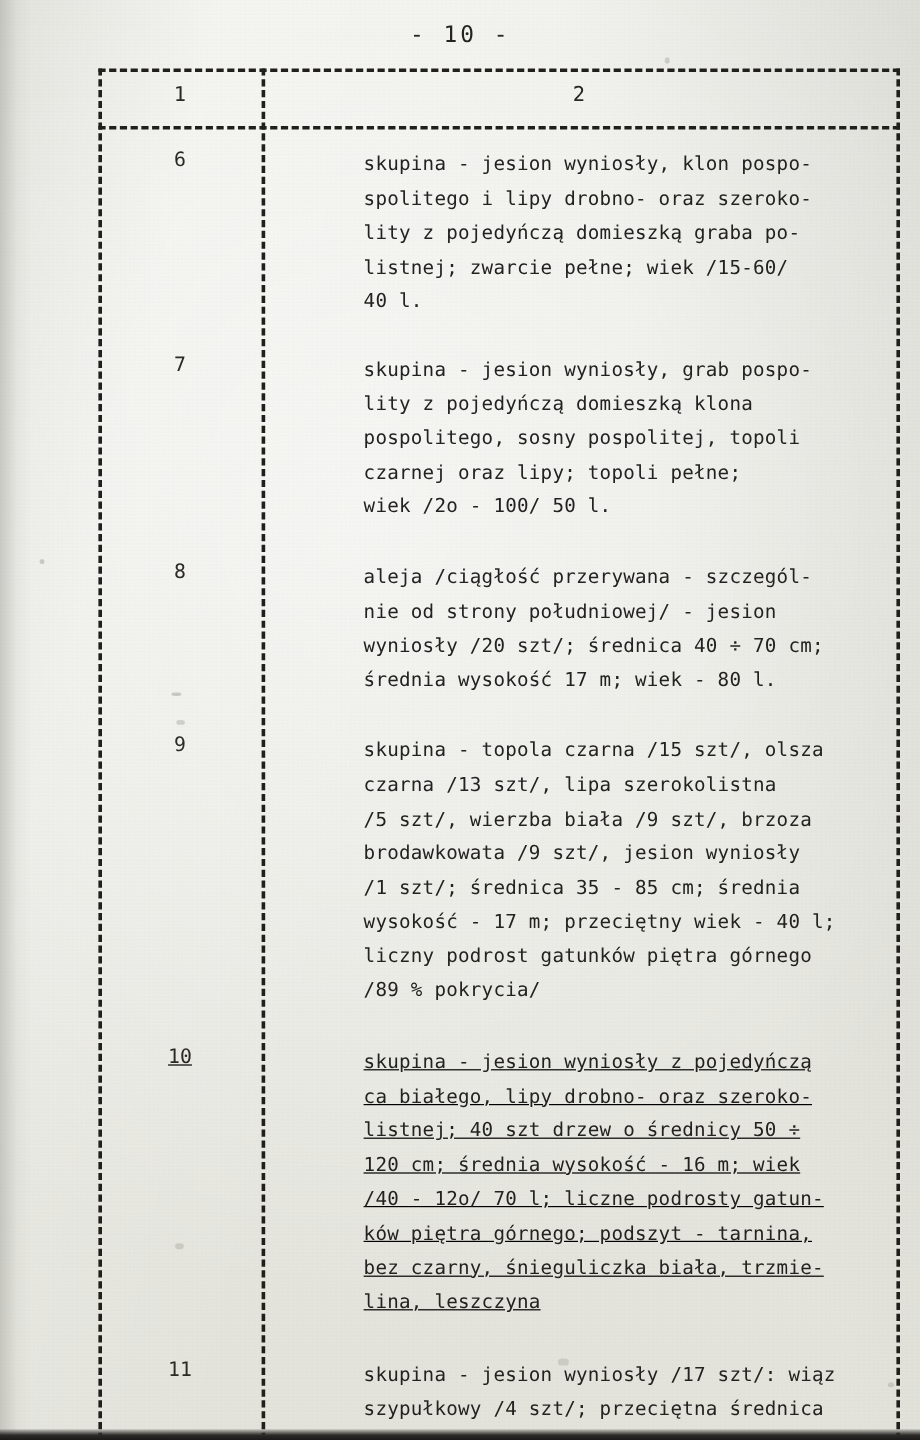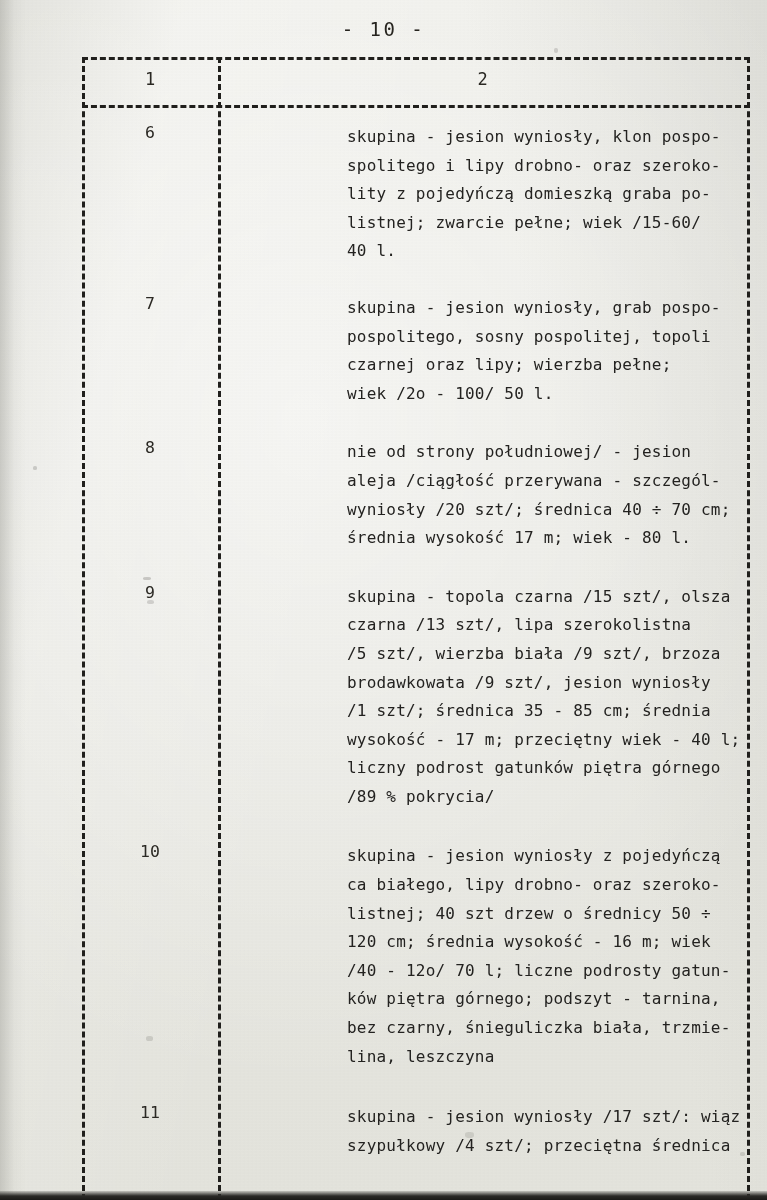--- a/index.html
+++ b/index.html
@@ -132,29 +132,28 @@
     padding-left: 85px;
     padding-top: 12px;
     padding-right: 8px;
   }
   .line {
     font-size: 16px;
     line-height: 28.6px;
     color: #232220;
     white-space: pre;
     letter-spacing: 0.2px;
-    margin-left: 44px;
   }
 
   
   .row.r0 { margin-top: 6px; }
   .row.r1 { margin-top: 16px; }
   .row.r2 { margin-top: 18px; }
   .row.r3 { margin-top: 18px; }
-  .row.r4 { margin-top: 19px; }
+  .row.r4 { margin-top: 19px; text-decoration: underline; }
   .row.r5 { margin-top: 20px; }
 
   
   .speck {
     position: absolute;
     background: rgba(60,58,54,0.45);
     border-radius: 40%;
     pointer-events: none;
   }
 </style>
@@ -189,30 +188,31 @@
             <div class="line">spolitego i lipy drobno- oraz szeroko-</div>
             <div class="line">lity z pojedyńczą domieszką graba po-</div>
             <div class="line">listnej; zwarcie pełne; wiek /15-60/</div>
             <div class="line">40 l.</div>
           </div>
         </div>
         <div class="row r1">
           <div class="row-num">7</div>
           <div class="row-desc">
             <div class="line">skupina - jesion wyniosły, grab pospo-</div>
+            <div class="line">lity z pojedyńczą domieszką klona</div>
             <div class="line">pospolitego, sosny pospolitej, topoli</div>
-            <div class="line">czarnej oraz lipy; wierzba pełne;</div>
+            <div class="line">czarnej oraz lipy; topoli pełne;</div>
             <div class="line">wiek /2o - 100/ 50 l.</div>
           </div>
         </div>
         <div class="row r2">
           <div class="row-num">8</div>
           <div class="row-desc">
+            <div class="line">aleja /ciągłość przerywana - szczegól-</div>
             <div class="line">nie od strony południowej/ - jesion</div>
-            <div class="line">aleja /ciągłość przerywana - szczegól-</div>
             <div class="line">wyniosły /20 szt/; średnica 40 ÷ 70 cm;</div>
             <div class="line">średnia wysokość 17 m; wiek - 80 l.</div>
           </div>
         </div>
         <div class="row r3">
           <div class="row-num">9</div>
           <div class="row-desc">
             <div class="line">skupina - topola czarna /15 szt/, olsza</div>
             <div class="line">czarna /13 szt/, lipa szerokolistna</div>
             <div class="line">/5 szt/, wierzba biała /9 szt/, brzoza</div>

